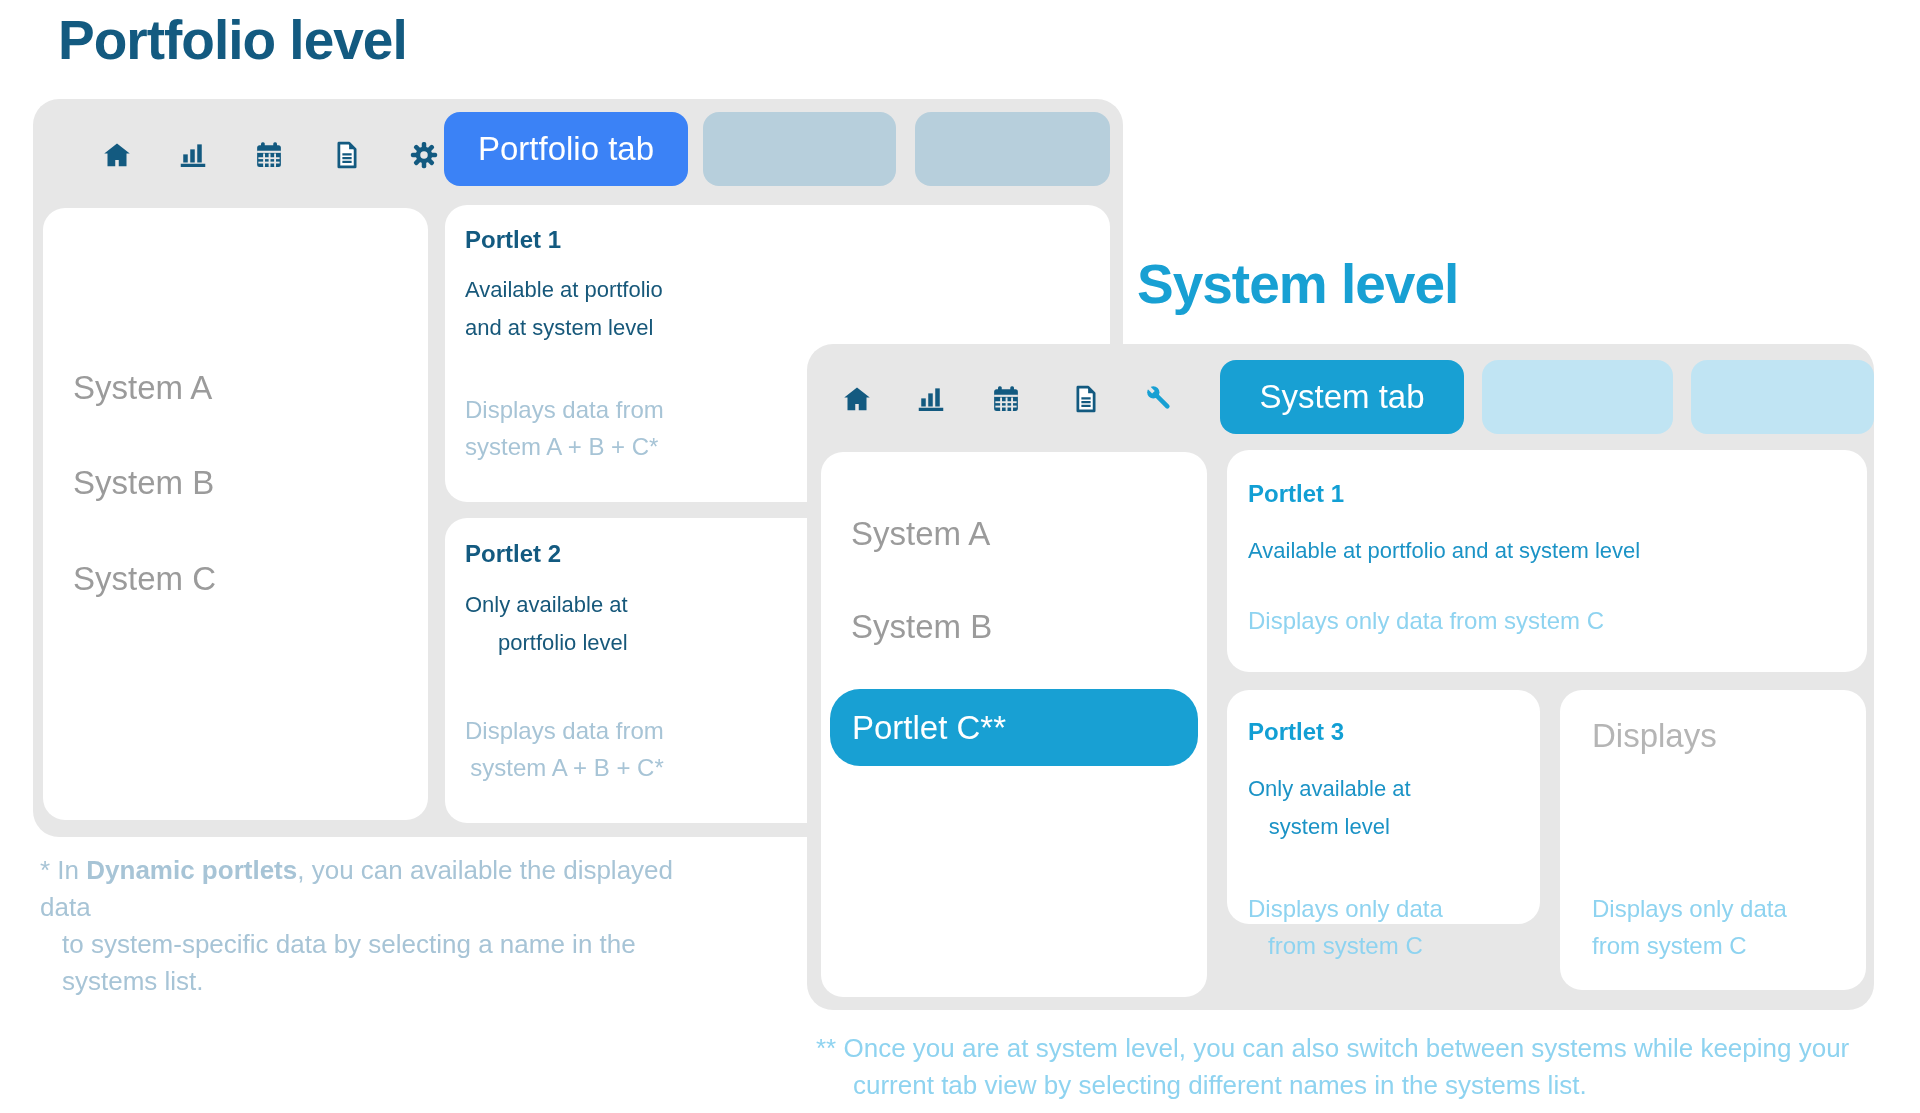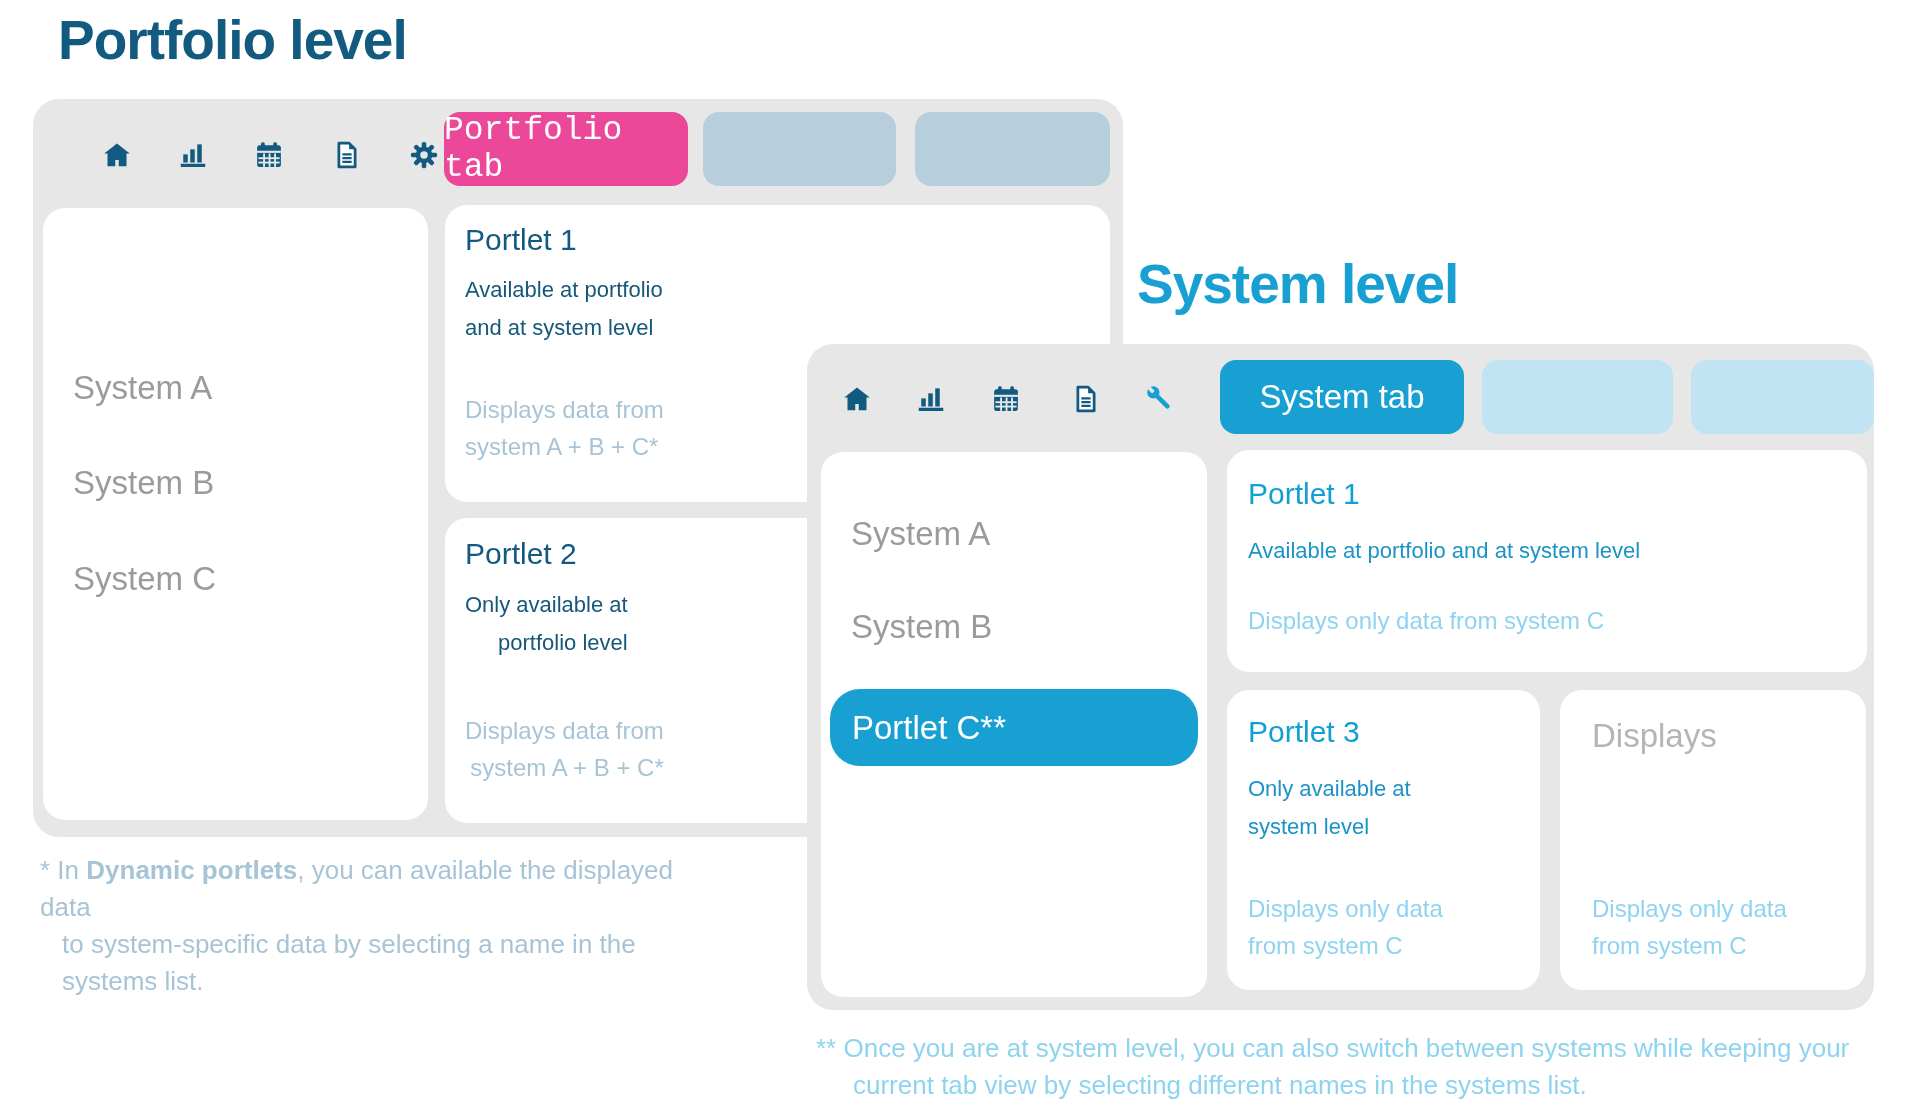--- a/index.html
+++ b/index.html
@@ -6,29 +6,29 @@
   body{font-family:"Liberation Sans", sans-serif;}
   #stage{position:relative;width:1920px;height:1113px;overflow:hidden;background:#fff;}
   .abs{position:absolute;}
   .h1{font-size:55px;font-weight:700;letter-spacing:-1px;}
   .h1.dark{color:#135a80;}
   .h1.cyan{color:#18a0d3;}
   .window{background:#e7e7e7;border-radius:26px;}
   .card{background:#ffffff;border-radius:22px;}
   .tab{border-radius:16px;display:flex;align-items:center;justify-content:center;}
   .tab-label{font-size:33px;color:#ffffff;}
-  .tab.active-dark{background:#ec4899;font-family:Liberation Mono, monospace;}
+  .tab.active-dark{background:#3b82f6;}
   .tab.active-cyan{background:#18a0d3;}
   .tab.muted-dark{background:#b7cfdc;}
   .tab.muted-cyan{background:#c0e4f3;}
   .icon{color:#135a80;display:flex;align-items:center;justify-content:center;}
   .icon.cyan{color:#18a0d3;}
   .icon svg{display:block;}
   .sys-item{font-size:33px;color:#9b9b9b;line-height:40px;}
-  .portlet-title{font-size:30px;font-weight:400;line-height:44px;}
+  .portlet-title{font-size:24px;font-weight:700;line-height:44px;}
   .portlet-title.dark{color:#135a80;}
   .portlet-title.cyan{color:#129fd4;}
   .portlet-title.gray{color:#b5b5b5;font-weight:400;font-size:33px;}
   .body-text{font-size:22px;line-height:38px;white-space:pre-line;}
   .body-text.dark{color:#17587a;}
   .body-text.cyan{color:#1b93c6;}
   .note-text{font-size:24px;line-height:37px;white-space:pre-line;}
   .note-text.bluegray{color:#a7c4d6;}
   .note-text.lightcyan{color:#8ed3f0;}
   .selected-pill{background:#18a0d3;border-radius:30px;display:flex;align-items:center;}
@@ -199,21 +199,21 @@
         <span class="lbl">Portlet C**</span>
       </div>
     </div>
 
     <div class="abs card" style="left:420px;top:106px;width:640px;height:222px;">
       <div class="abs portlet-title cyan" style="left:21px;top:22px;">Portlet 1</div>
       <div class="abs body-text cyan" style="left:21px;top:82px;">Available at portfolio and at system level</div>
       <div class="abs note-text lightcyan" style="left:21px;top:152px;">Displays only data from system C</div>
     </div>
 
-    <div class="abs card" style="left:420px;top:346px;width:313px;height:300px;">
+    <div class="abs card" style="left:420px;top:346px;width:313px;height:234px;text-align:center;">
       <div class="abs portlet-title cyan" style="left:21px;top:20px;">Portlet 3</div>
       <div class="abs body-text cyan" style="left:21px;top:80px;">Only available at
 system level</div>
       <div class="abs note-text lightcyan" style="left:21px;top:200px;">Displays only data
 from system C</div>
     </div>
 
     <div class="abs card" style="left:753px;top:346px;width:306px;height:300px;">
       <div class="abs portlet-title gray" style="left:32px;top:24px;">Displays</div>
       <div class="abs note-text lightcyan" style="left:32px;top:200px;">Displays only data

